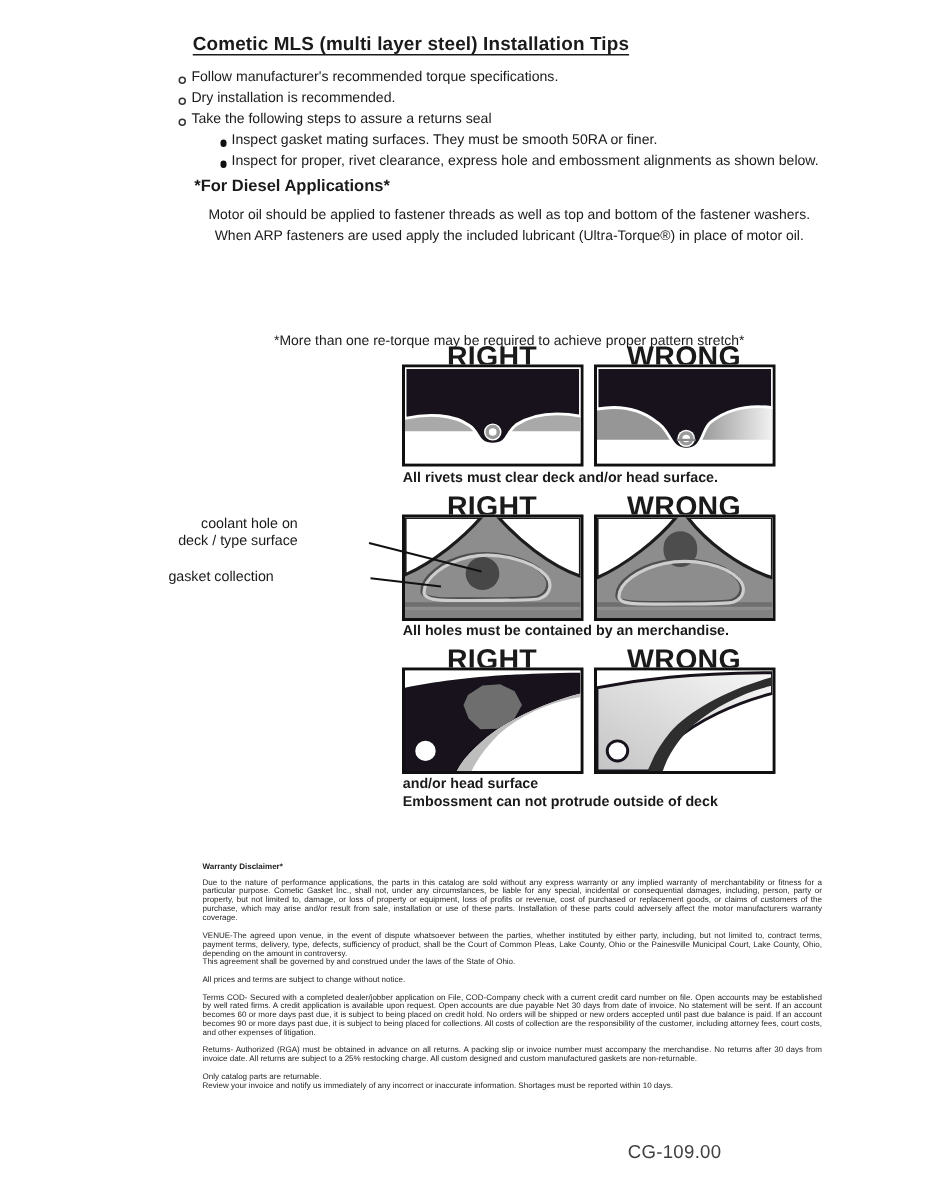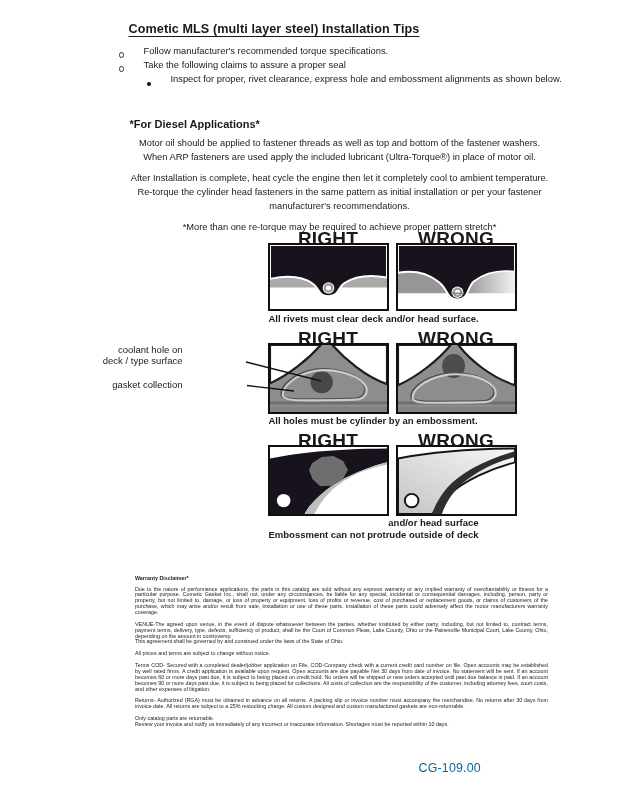--- a/index.html
+++ b/index.html
@@ -4,21 +4,21 @@
 <style>
   html,body{margin:0;padding:0;background:#fff;}
   .page{position:relative;width:557px;height:800px;background:#fff;overflow:hidden;
         font-family:"Liberation Sans",sans-serif;color:#1a1a1a;margin:0 auto;}
 
   .title{position:absolute;left:98px;top:22px;margin:0;font-size:12.6px;font-weight:bold;
          letter-spacing:.1px;text-decoration:underline;text-underline-offset:2.5px;
          text-decoration-thickness:1.3px;white-space:nowrap;}
 
   .tips{position:absolute;left:88px;top:44px;width:440px;}
-  .tip{display:flex;align-items:flex-end;height:14px;gap:16px;}
+  .tip{display:flex;align-items:center;height:14px;}
   .tip .t{font-size:9.4px;line-height:14px;margin-left:3.5px;white-space:nowrap;}
   .b-open{flex:0 0 auto;width:3.6px;height:3.6px;border:1.1px solid #333;border-radius:50%;margin-top:4.6px;}
   .b-fill{flex:0 0 auto;width:4.4px;height:4.4px;background:#111;border-radius:50%;margin-top:4.8px;}
   .tip.sub{margin-left:28px;}
 
   .diesel{position:absolute;left:99px;top:118px;margin:0;font-size:11px;font-weight:bold;}
   .body{position:absolute;left:99px;width:420px;margin:0;font-size:9.3px;line-height:14.2px;text-align:center;}
   .p1{top:136px;} .p2{top:171px;} .note{top:220px;}
 
   .lbl{position:absolute;width:121px;text-align:center;font-size:19px;font-weight:bold;letter-spacing:.2px;}
@@ -27,61 +27,68 @@
 
   .panel{position:absolute;border:2.6px solid #101010;background:#fff;box-sizing:border-box;}
   .panel svg{display:block;width:100%;height:100%;}
   .p-r1l{left:237px;top:243px;width:121px;height:68px;}
   .p-r1r{left:365px;top:243px;width:121px;height:68px;}
   .p-r2l{left:237px;top:343px;width:121px;height:71px;}
   .p-r2r{left:365px;top:343px;width:121px;height:71px;}
   .p-r3l{left:237px;top:445px;width:121px;height:71px;}
   .p-r3r{left:365px;top:445px;width:121px;height:71px;}
 
-  .cap{position:absolute;left:238px;font-size:9.5px;font-weight:bold;line-height:11.5px;white-space:nowrap;text-align:right;}
+  .cap{position:absolute;left:238px;font-size:9.5px;font-weight:bold;line-height:11.5px;white-space:nowrap;}
   .cap1{top:313px;} .cap2{top:415px;} .cap3{top:517px;}
 
   .callout{position:absolute;text-align:right;font-size:9.5px;line-height:11.3px;white-space:nowrap;}
-  .co1{right:405px;top:344px;} .co2{right:405px;top:379px;}
+  .co1{right:389px;top:344px;} .co2{right:405px;top:379px;}
 
   .overlay{position:absolute;left:0;top:0;pointer-events:none;}
 
   .fineprint{position:absolute;left:104px;top:575px;width:826px;transform:scale(.5);
              transform-origin:0 0;font-size:10.7px;line-height:11.7px;color:#222;text-align:justify;}
   .fineprint h3{margin:0 0 10px 0;font-size:10.7px;font-weight:bold;text-align:left;}
   .fineprint .grp{margin:0 0 12px 0;}
   .fineprint p{margin:0;}
 
-  .footer-code{position:absolute;left:388px;top:761px;font-size:12.4px;letter-spacing:.2px;color:#0369a1;}
+  .footer-code{position:absolute;left:388px;top:761px;font-size:12.4px;letter-spacing:.2px;color:#404040;}
 </style>
 </head>
 <body>
 
 <div class="page">
 
   <h1 class="title">Cometic MLS (multi layer steel) Installation Tips</h1>
 
   <div class="tips">
     <div class="tip">
       <span class="b-open"></span>
       <span class="t">Follow manufacturer's recommended torque specifications.</span>
     </div>
     <div class="tip">
       <span class="b-open"></span>
-      <span class="t">Take the following claims to assure a proper seal</span>
+      <span class="t">Dry installation is recommended.</span>
+    </div>
+    <div class="tip">
+      <span class="b-open"></span>
+      <span class="t">Take the following steps to assure a returns seal</span>
+    </div>
+    <div class="tip sub">
+      <span class="b-fill"></span>
+      <span class="t">Inspect gasket mating surfaces.  They must be smooth 50RA or finer.</span>
     </div>
     <div class="tip sub">
       <span class="b-fill"></span>
       <span class="t">Inspect for proper, rivet clearance, express hole and embossment alignments as shown below.</span>
     </div>
   </div>
 
   <h2 class="diesel">*For Diesel Applications*</h2>
   <p class="body p1">Motor oil should be applied to fastener threads as well as top and bottom of the fastener washers. When ARP fasteners are used apply the included lubricant (Ultra-Torque®) in place of motor oil.</p>
-  <p class="body p2">After Installation is complete, heat cycle the engine then let it completely cool to ambient temperature. Re-torque the cylinder head fasteners in the same pattern as initial installation or per your fastener manufacturer's recommendations.</p>
   <p class="body note">*More than one re-torque may be required to achieve proper pattern stretch*</p>
 
   <div class="lbl lx row1">RIGHT</div>
   <div class="lbl rx row1">WRONG</div>
 
   <div class="panel p-r1l">
     <svg viewBox="0 0 120 67" preserveAspectRatio="none">
       <rect width="120" height="67" fill="#fff"></rect>
       <path d="M0,35.5 C16,32 33,32.5 44,40.5 C46,42 48,43.5 50,44.5 L0,44.5 Z" fill="#a9a9a9"></path>
       <path d="M120,34 C104,31 88,32 76,40 C73.5,41.8 71.5,43.3 69.5,44.5 L120,44.5 Z" fill="#a9a9a9"></path>
@@ -136,21 +143,21 @@
       <rect x="0" y="59" width="120" height="3.2" fill="#6f6f6f"></rect>
       <rect x="0" y="64.5" width="120" height="5.5" fill="#828282"></rect>
       <circle cx="57" cy="21" r="11.5" fill="#4d4d4d"></circle>
       <path d="M0,0 L0,42 C20,33 42,15 54,0 Z" fill="#fff" stroke="#1c1c1c" stroke-width="2.2"></path>
       <path d="M120,0 L62,0 C74,16 96,34 120,42 Z" fill="#fff" stroke="#1c1c1c" stroke-width="2.2"></path>
       <circle cx="57" cy="23" r="11.5" fill="#4d4d4d"></circle>
       <path d="M15,55 C15,46 28,36 46,32 C65,28 88,33 97,43 C102,48.5 101,56 93,59 C89,60.5 32,60.5 26,60 C19,59.5 15,58.5 15,55 Z" fill="none" stroke="#4e4e4e" stroke-width="2.6" transform="translate(-1.2,-0.9)"></path>
       <path d="M15,55 C15,46 28,36 46,32 C65,28 88,33 97,43 C102,48.5 101,56 93,59 C89,60.5 32,60.5 26,60 C19,59.5 15,58.5 15,55 Z" fill="none" stroke="#cdcdcd" stroke-width="2.2"></path>
     </svg>
   </div>
-  <div class="cap cap2">All holes must be cylinder by an embossment.</div>
+  <div class="cap cap2">All holes must be contained by an merchandise.</div>
 
   <div class="lbl lx row3">RIGHT</div>
   <div class="lbl rx row3">WRONG</div>
 
   <div class="panel p-r3l">
     <svg viewBox="0 0 120 70" preserveAspectRatio="none">
       <rect width="120" height="70" fill="#fff"></rect>
       <path d="M0,12 C30,6 62,2 120,1.5 L120,16 C95,22.5 68,35 52,50 C44,57.5 38.5,63.5 35.5,70 L0,70 Z" fill="#17121b"></path>
       <path d="M120,16 C95,22.5 68,35 52,50 C44,57.5 38.5,63.5 35.5,70 L45.5,70 C49.5,61.5 56,52.5 64,44.5 C80,30 101,21.5 120,18.5 Z" fill="#bdbdbd"></path>
       <path d="M43,17 L53,10.5 L65,9.5 L75,14.5 L80,24 L74.5,34 L63,40.5 L51.5,41 L43.5,33.5 L40,24 Z" fill="#6e6e6e"></path>

